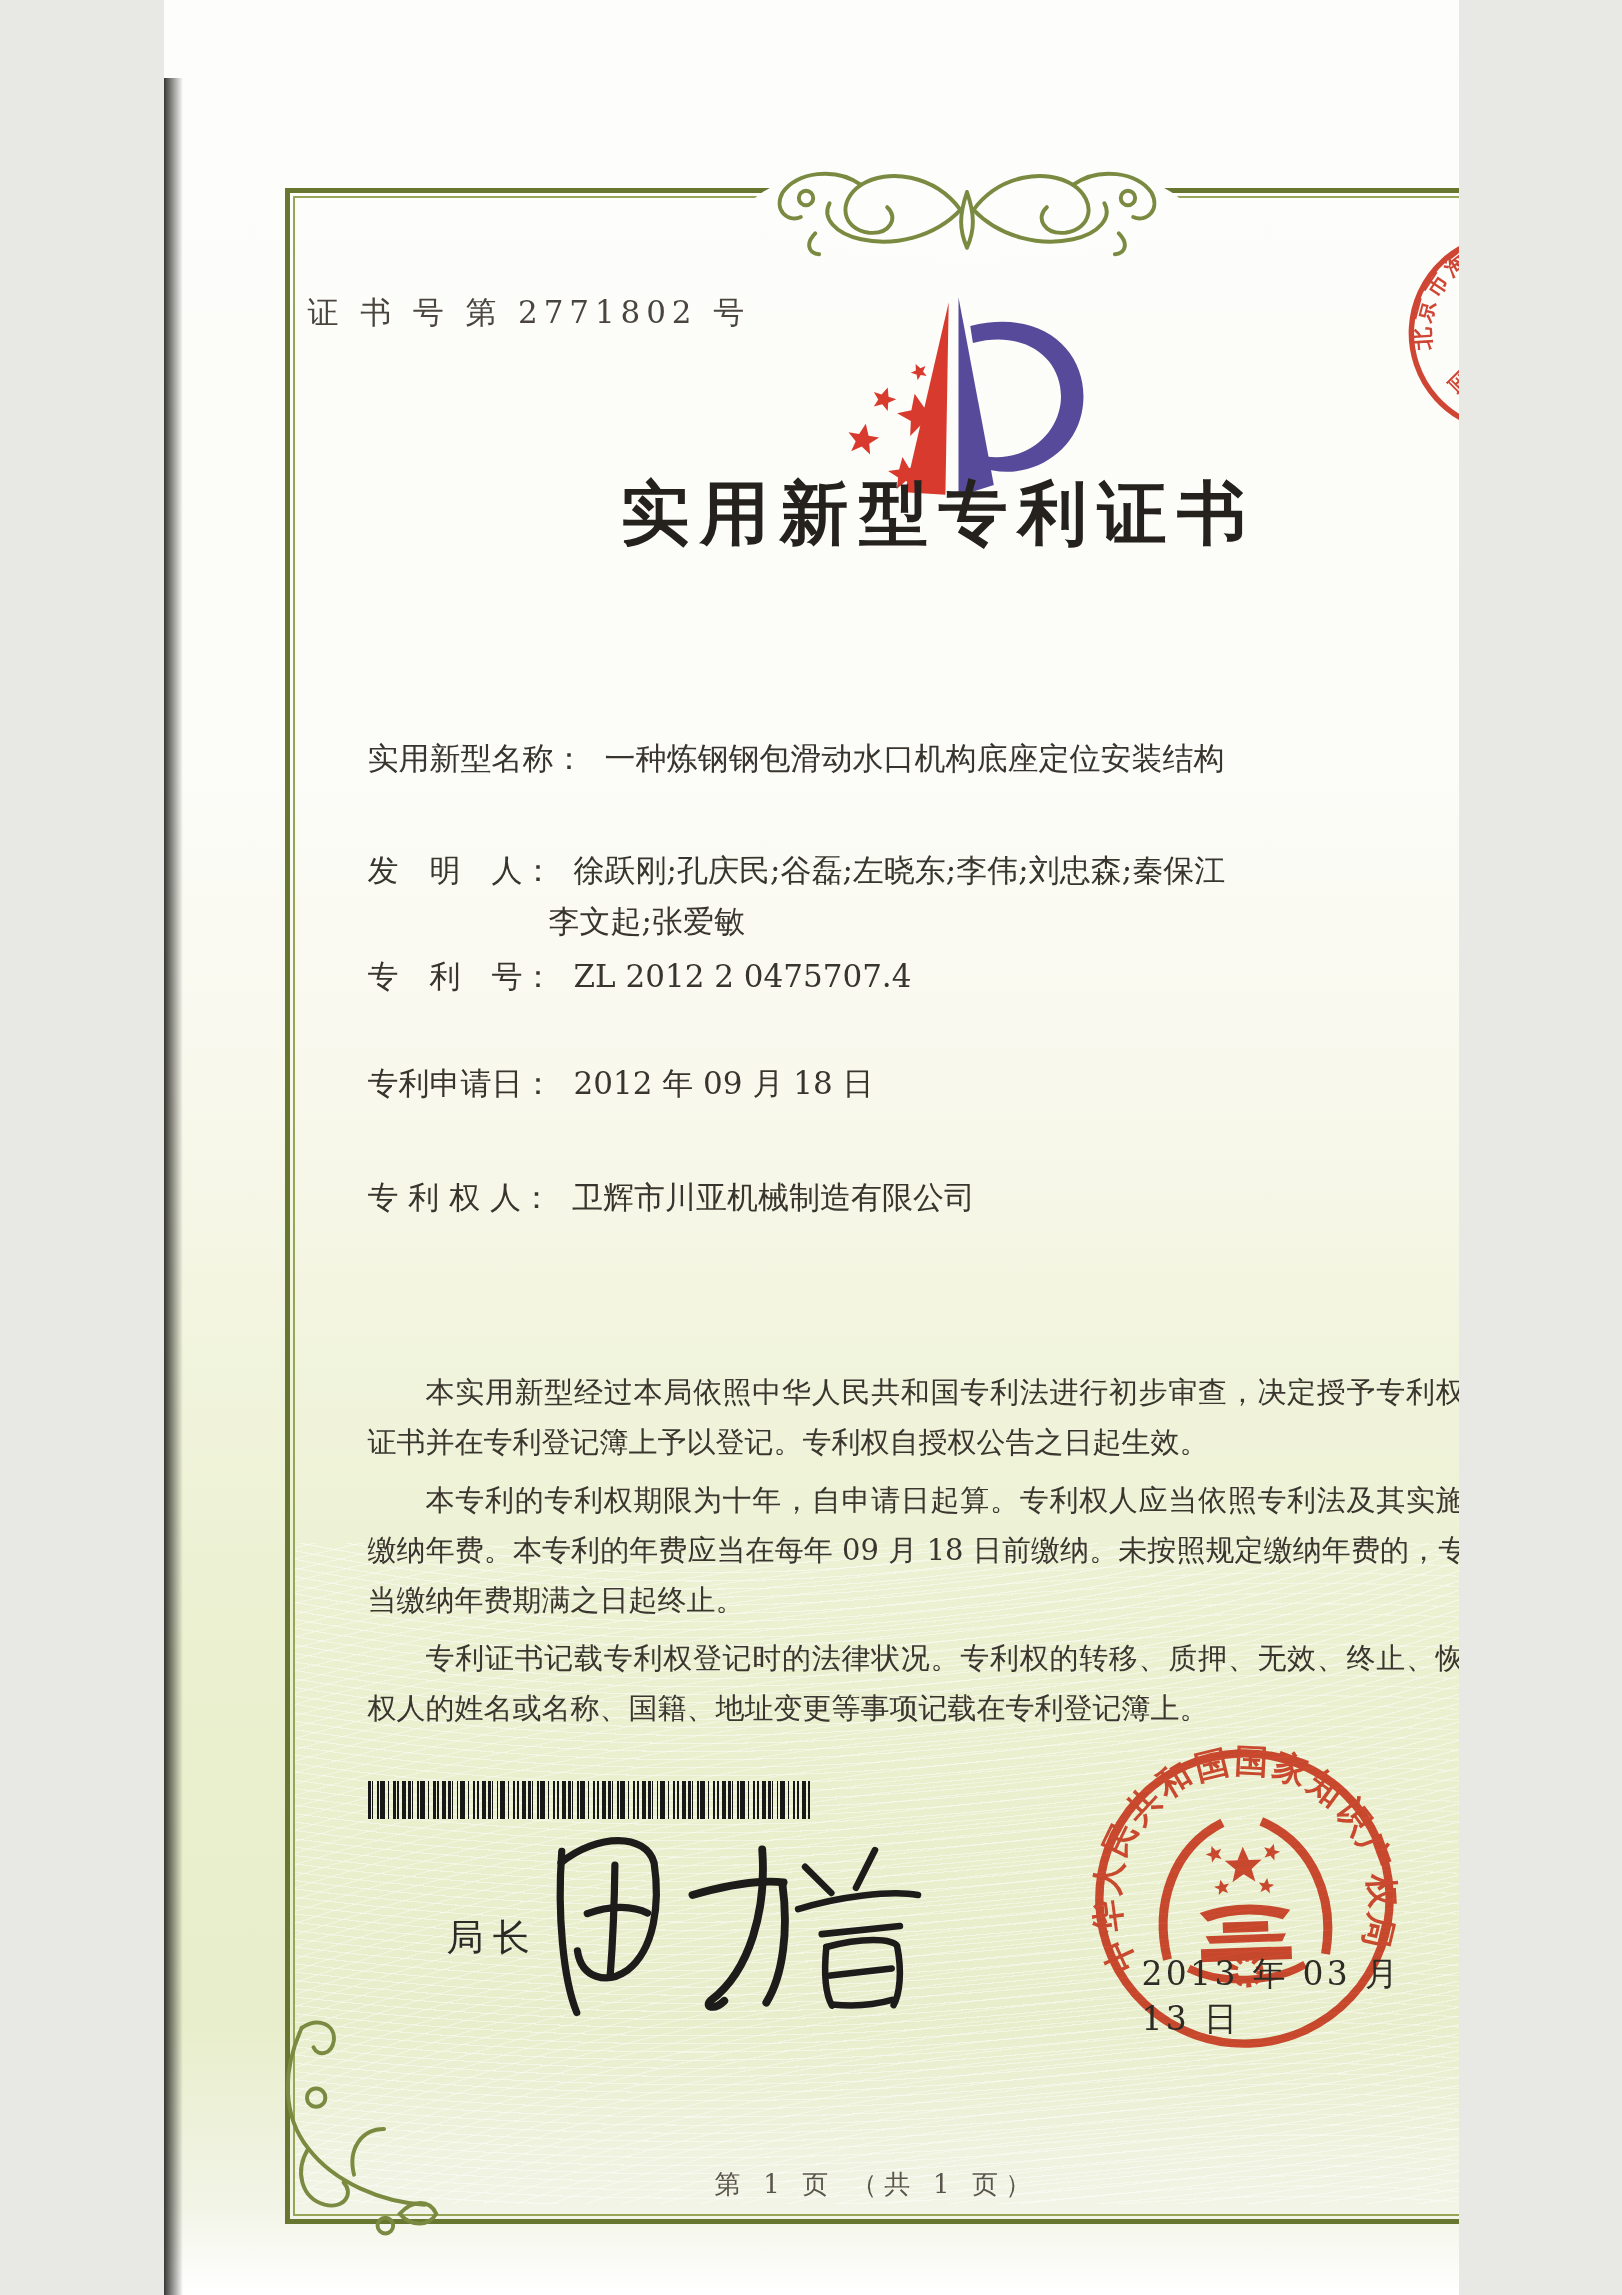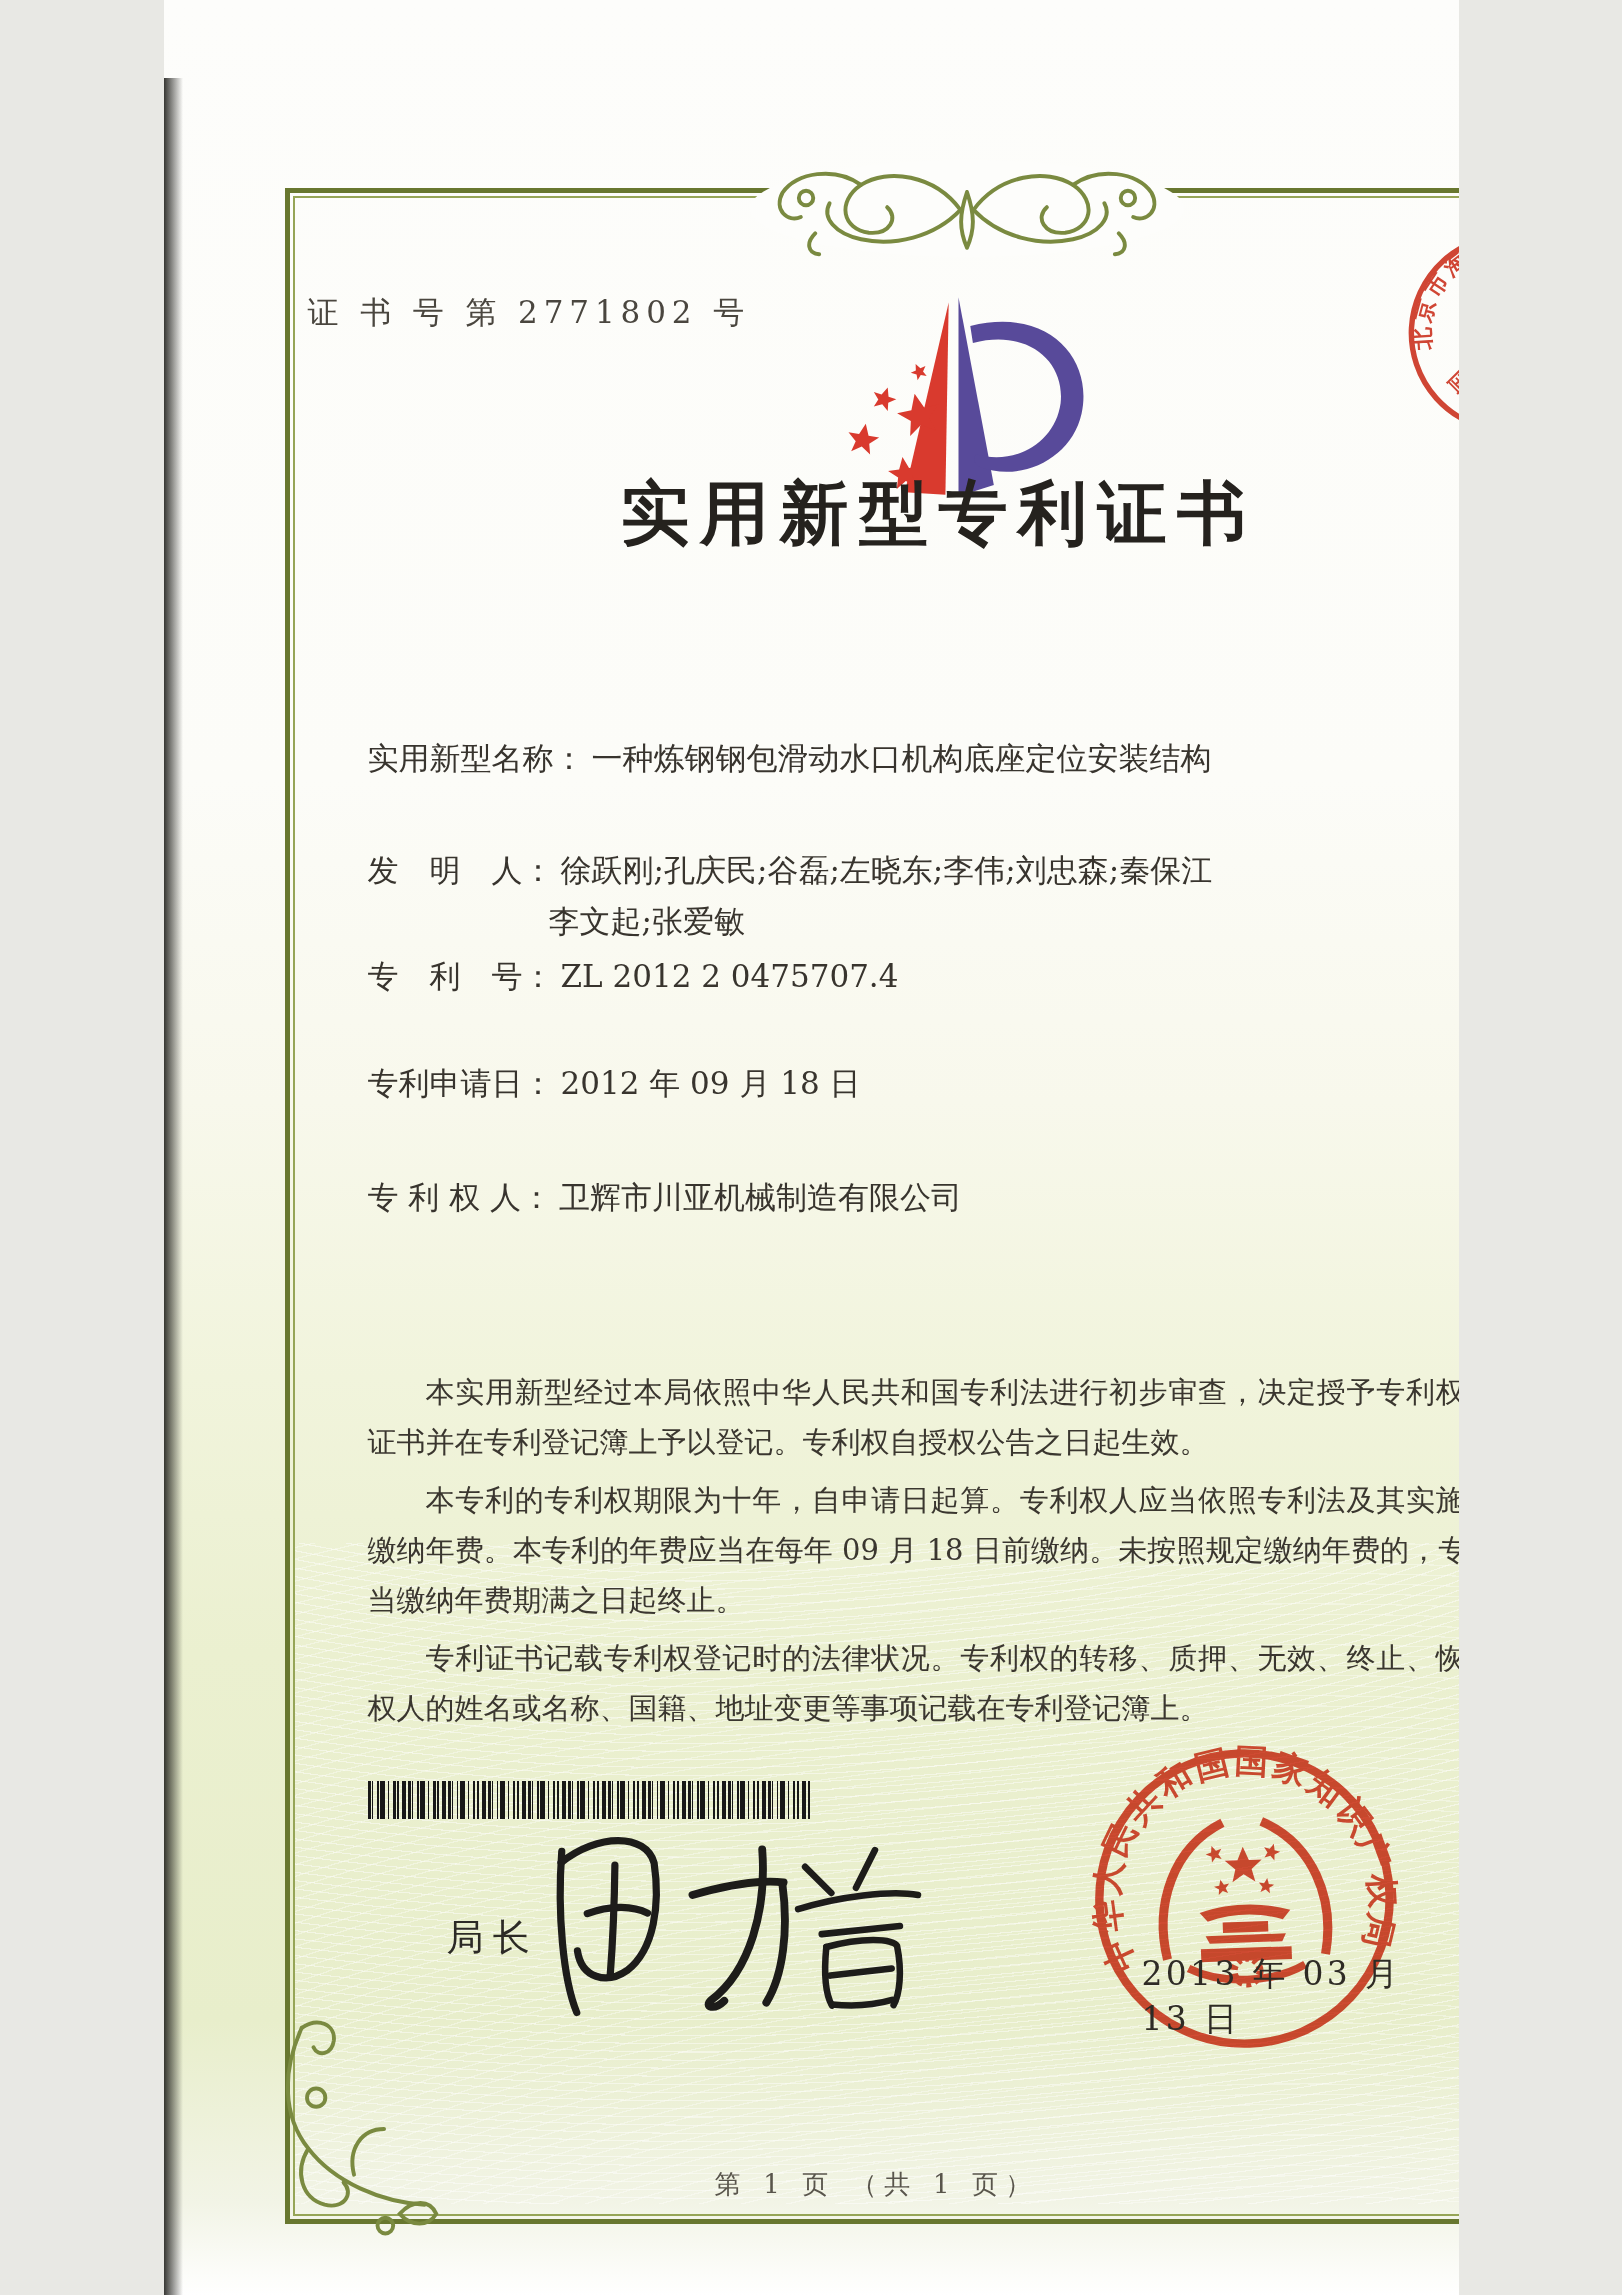--- a/index.html
+++ b/index.html
@@ -15,21 +15,21 @@
       repeating-radial-gradient(1570px 850px at 30% -90%, rgba(255,255,255,0) 0 13px, rgba(255,255,255,.6) 13px 15px),
       repeating-radial-gradient(1700px 981px at 75% 210%, rgba(255,255,255,0) 0 15.7px, rgba(255,255,255,.45) 15.7px 17.7px);}
   .frame{position:absolute;left:121px;top:188px;width:1364px;height:2026px;
     border:5.2px solid #68772f;}
   .frame-inner{position:absolute;left:3.3px;top:3.3px;right:3.3px;bottom:3.3px;border:2px solid #96a557;}
   .abs{position:absolute;}
   .cert-no{left:144px;top:292px;font-size:31px;letter-spacing:5.9px;color:#4a463f;}
   .title{left:121px;top:468px;width:1308px;text-align:center;font-size:69px;font-weight:bold;
     letter-spacing:10.5px;color:#25221e;}
   .row{left:204px;font-size:31px;color:#38342e;white-space:nowrap;}
-  .row .lbl{margin-right:7px;}
+  .row .lbl{margin-right:20px;}
   .paras{left:196px;top:1359px;width:1232px;font-size:29px;line-height:50px;color:#3a362f;
     text-align:justify;}
   .paras p{margin:8px;text-indent:2em;}
   .barcode{left:204px;top:1781px;width:442px;height:38px;
     background-image:repeating-linear-gradient(90deg,
       #181818 0 2.6px, transparent 2.6px 3.9px,
       #181818 3.9px 5.2px, transparent 5.2px 9.2px,
       #181818 9.2px 10.5px, transparent 10.5px 12.4px,
       #181818 12.4px 17px, transparent 17px 19.6px,
       #181818 19.6px 21px, transparent 21px 25px,

